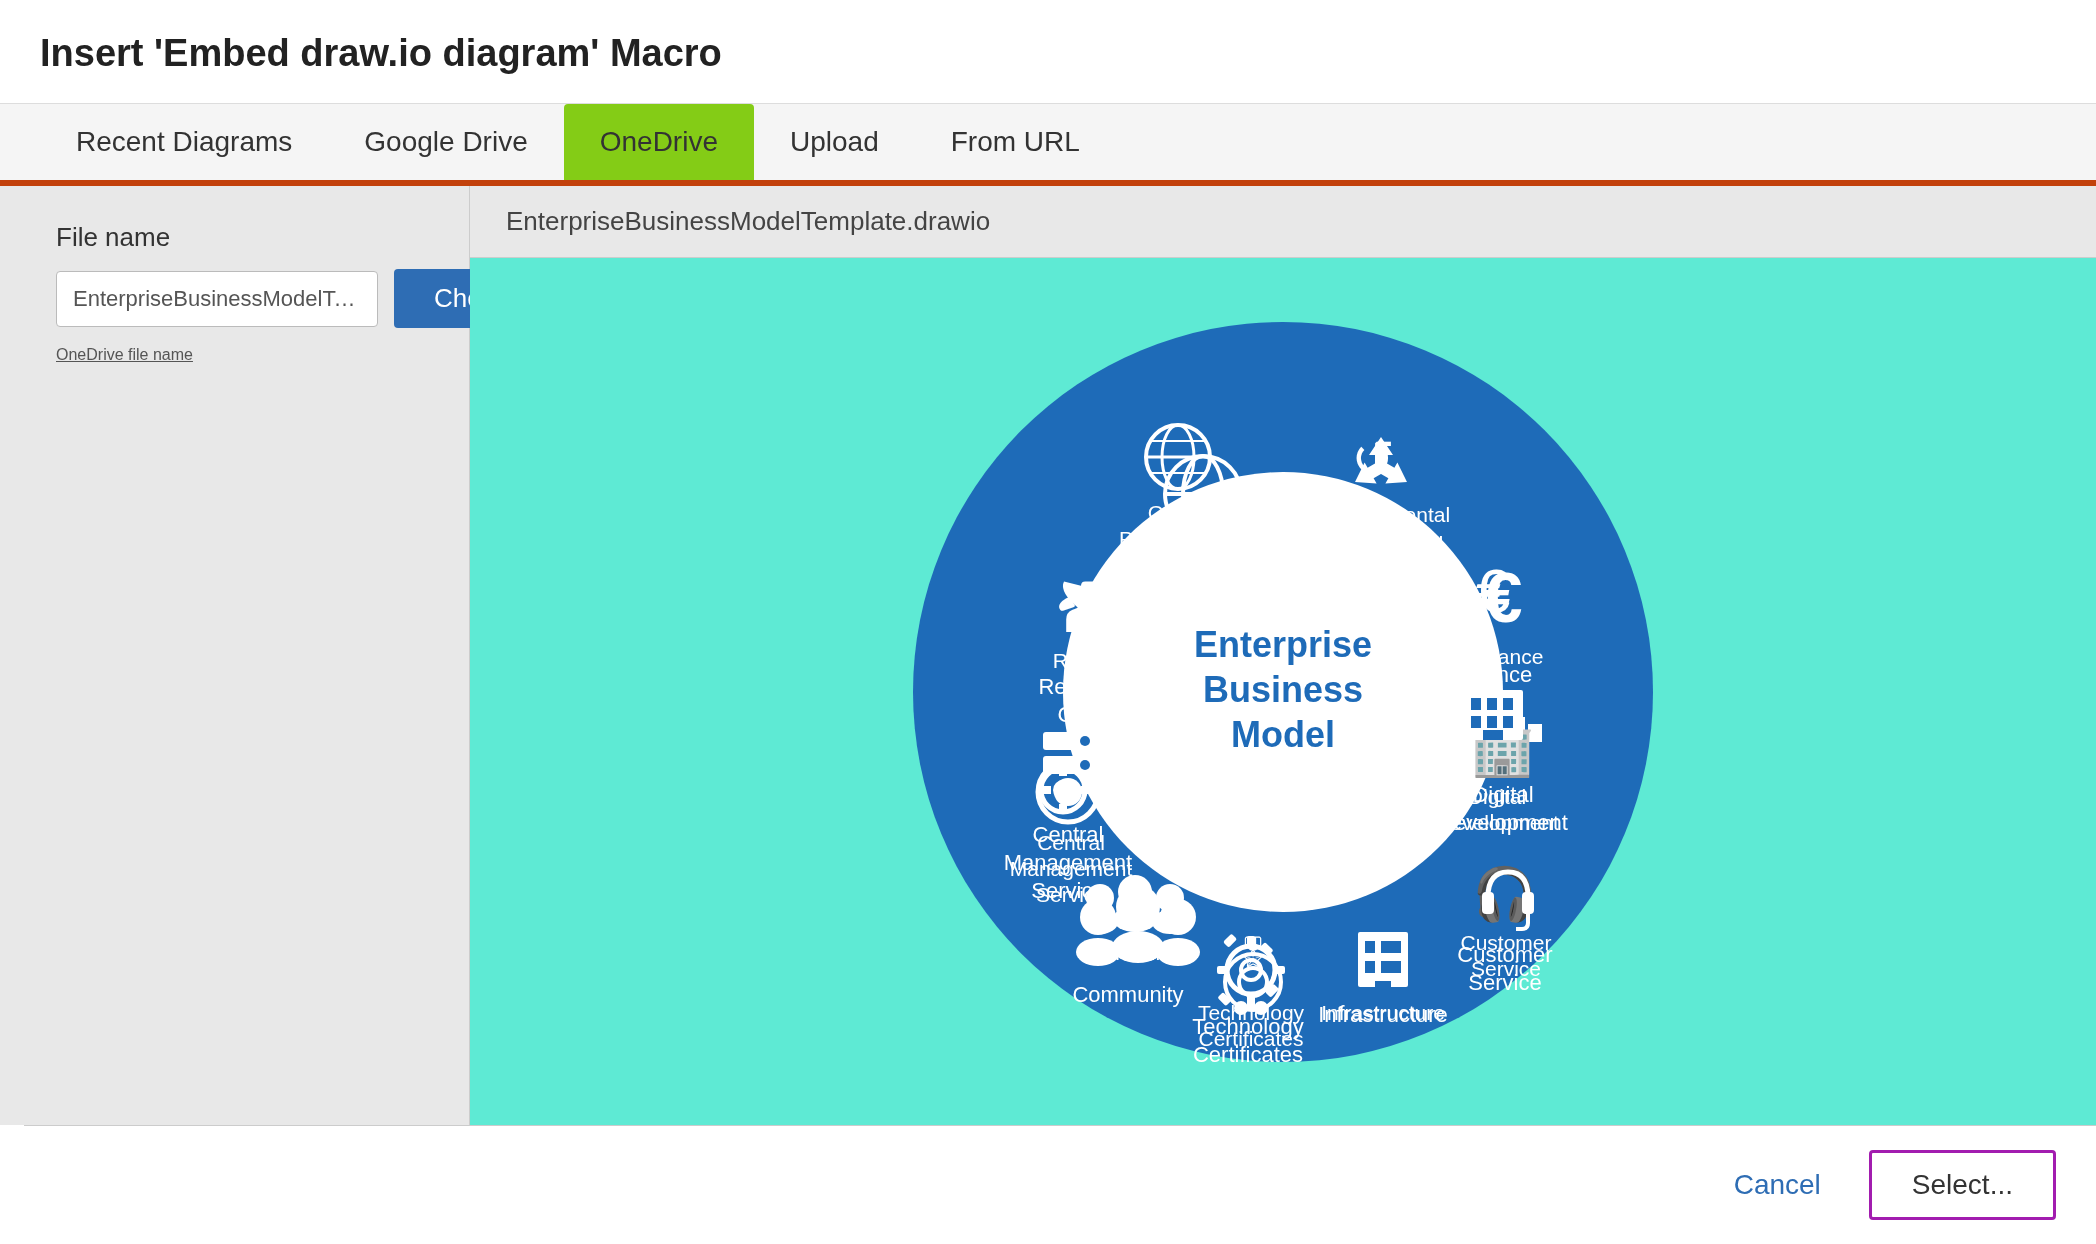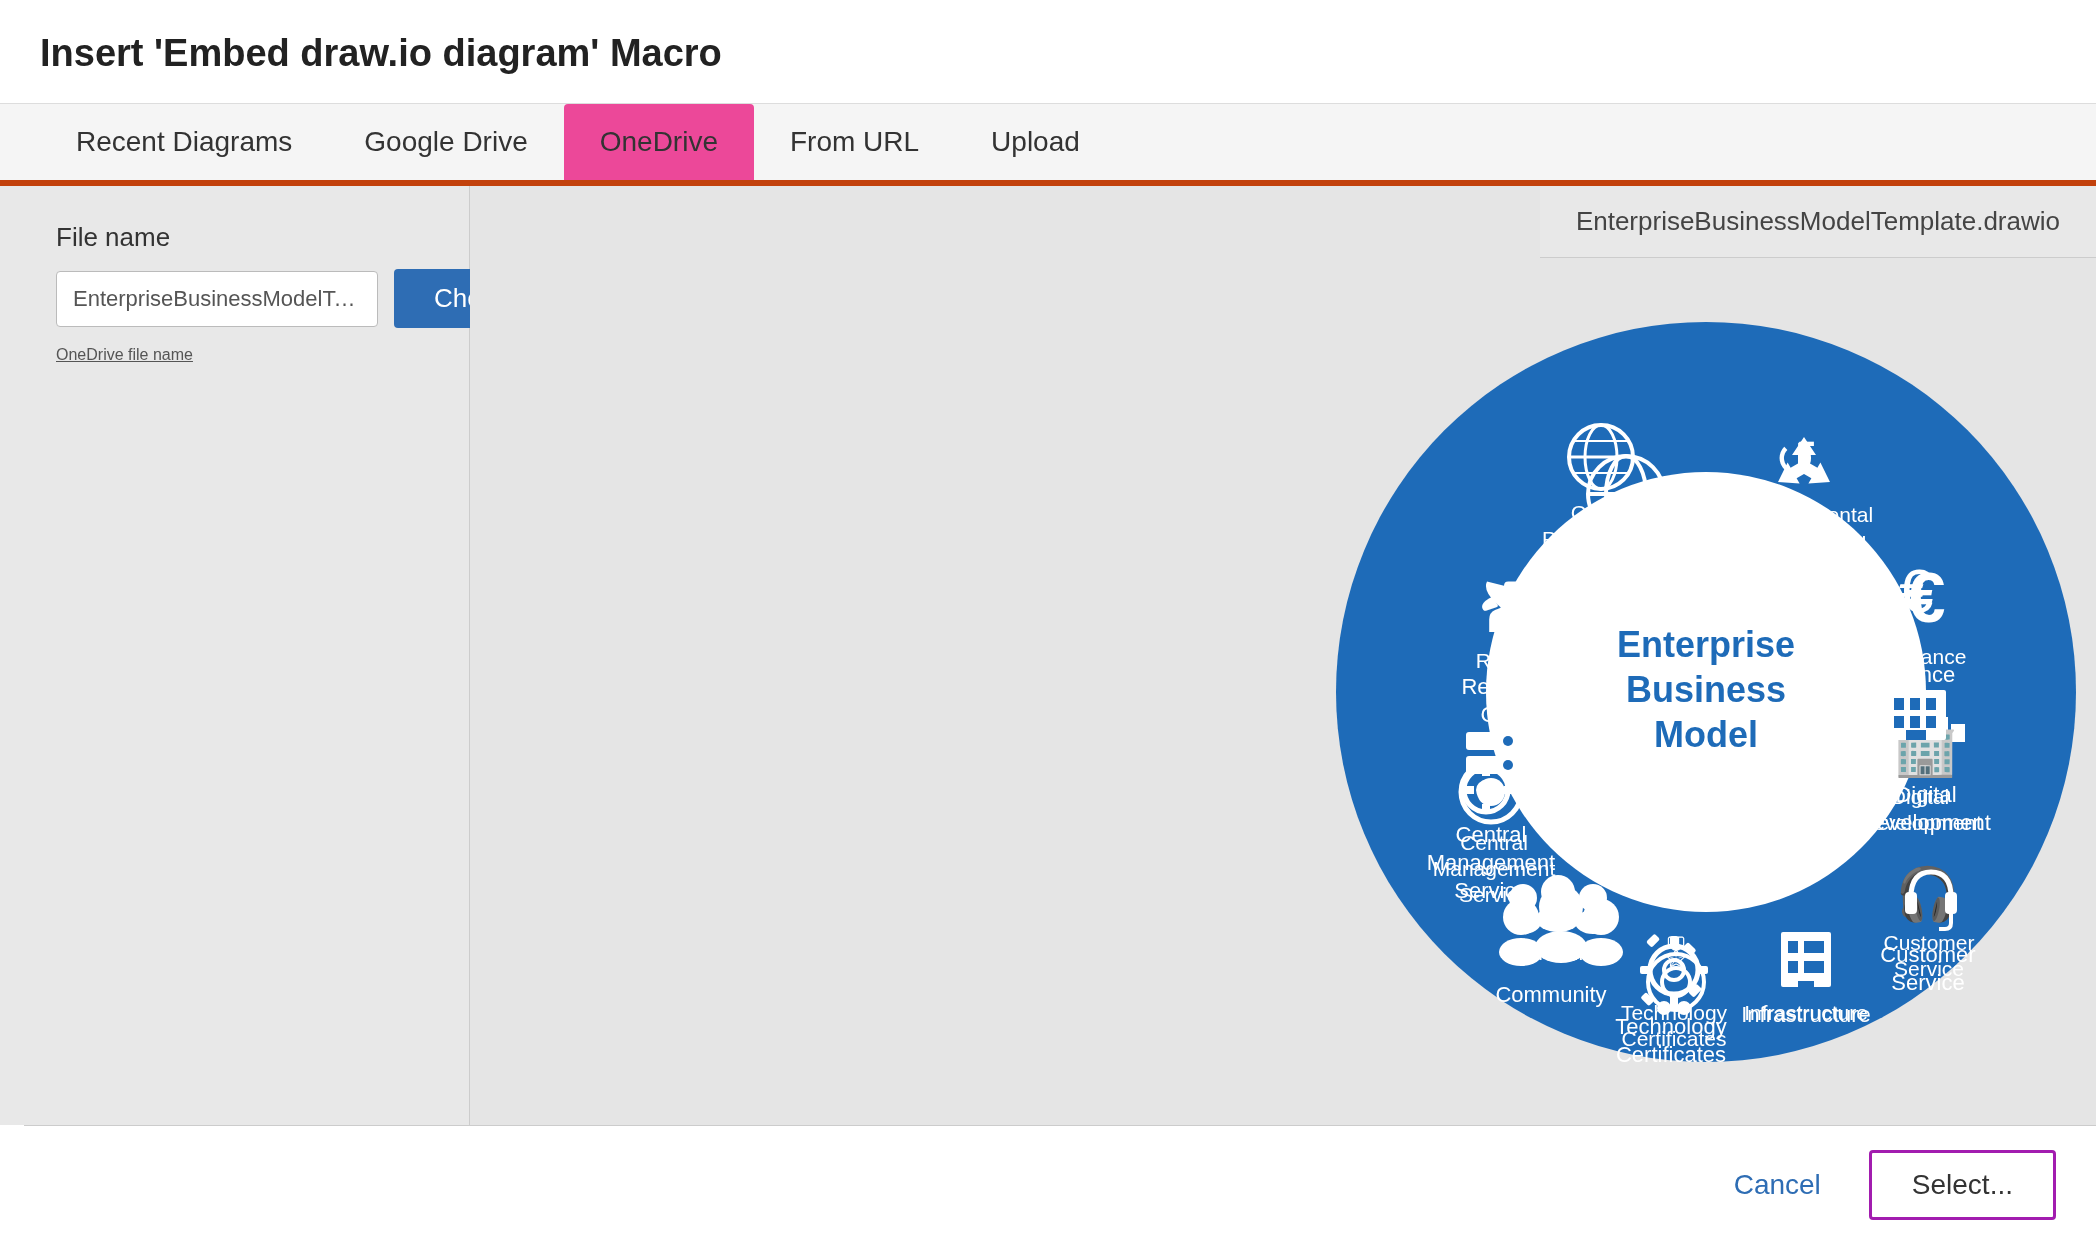--- a/index.html
+++ b/index.html
@@ -34,21 +34,21 @@
     .tab {
       padding: 22px 36px;
       font-size: 28px;
       color: #333;
       cursor: pointer;
       border: none;
       background: transparent;
       white-space: nowrap;
     }
     .tab.active {
-      background: #ec4899;
+      background: #84cc16;
       border-radius: 4px 4px 0 0;
     }
     .content-area {
       display: flex;
       flex: 1;
       overflow: hidden;
     }
     .left-panel {
       width: 470px;
       background: #e8e8e8;
@@ -90,25 +90,24 @@
       cursor: pointer;
       white-space: nowrap;
     }
     .onedrive-label {
       font-size: 16px;
       color: #555;
       text-decoration: underline;
     }
     .right-panel {
       flex: 1;
-      background: #e5e5e5;
+      background: #5eead4;
       display: flex;
       flex-direction: column;
       overflow: hidden;
-      align-items: flex-end;
     }
     .preview-filename {
       background: #e8e8e8;
       padding: 20px 36px;
       font-size: 26px;
       color: #444;
       border-bottom: 1px solid #ccc;
     }
     .preview-area {
       flex: 1;
@@ -157,22 +156,22 @@
 </head>
 <body>
 
 <div class="dialog">
   <div class="dialog-title">Insert 'Embed draw.io diagram' Macro</div>
 
   <div class="tabs-bar">
     <button class="tab">Recent Diagrams</button>
     <button class="tab">Google Drive</button>
     <button class="tab active">OneDrive</button>
+    <button class="tab">Upload</button>
     <button class="tab">From URL</button>
-    <button class="tab">Upload</button>
   </div>
 
   <div class="content-area">
     <div class="left-panel">
       <div class="file-name-label">File name</div>
       <div class="file-input-row">
         <input class="file-input" type="text" value="EnterpriseBusinessModelTemplate.dra" style="">
         <button class="choose-btn">Choose</button>
       </div>
       <div class="onedrive-label">OneDrive file name</div>

